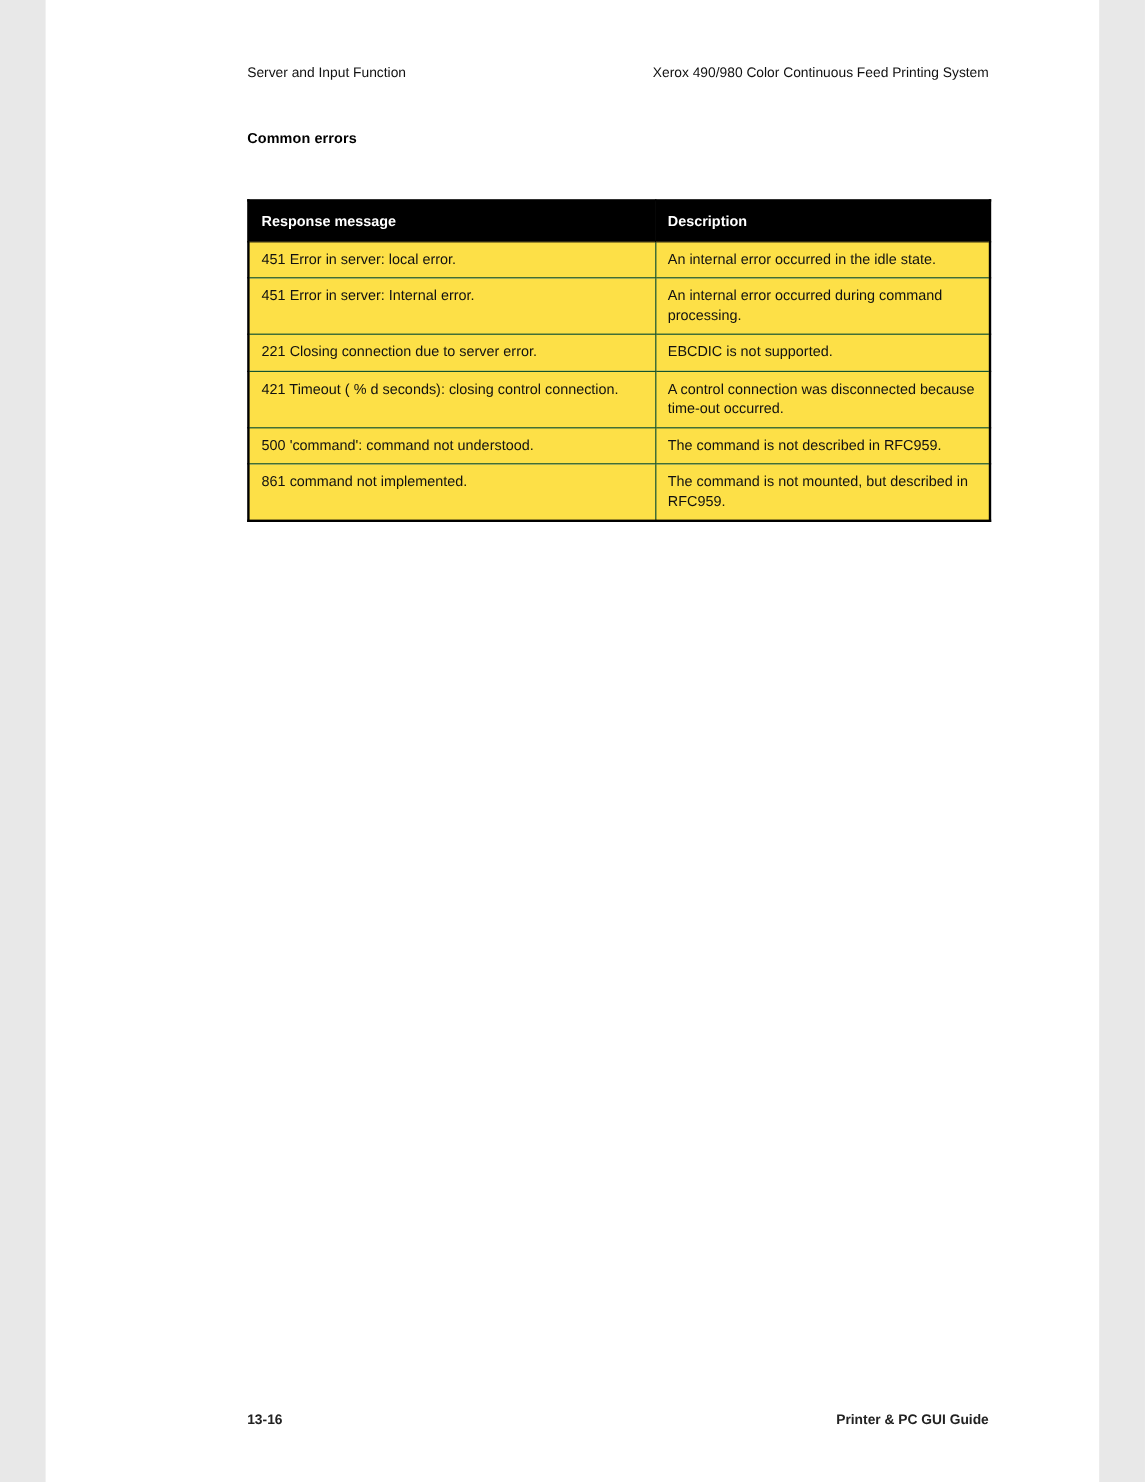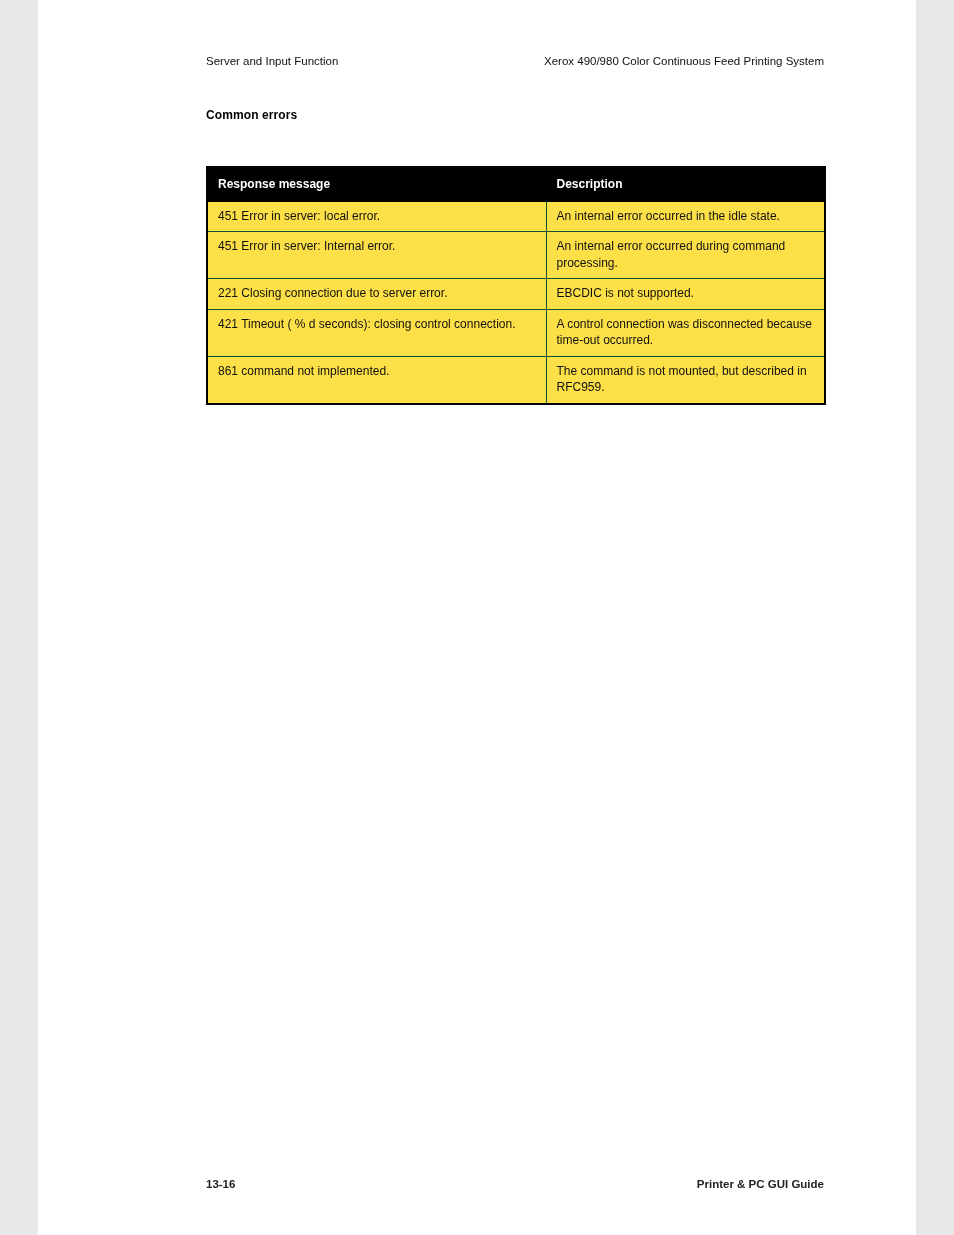--- a/index.html
+++ b/index.html
@@ -113,20 +113,24 @@
         </tr>
         <tr>
           <td>221 Closing connection due to server error.</td>
           <td>EBCDIC is not supported.</td>
         </tr>
         <tr>
           <td>421 Timeout ( % d seconds): closing control connection.</td>
           <td>A control connection was disconnected because time-out occurred.</td>
         </tr>
         <tr>
+          <td>500 'command': command not understood.</td>
+          <td>The command is not described in RFC959.</td>
+        </tr>
+        <tr>
           <td>861 command not implemented.</td>
           <td>The command is not mounted, but described in RFC959.</td>
         </tr>
       </tbody>
   </table>
 
   <div class="running-footer">
     <span>13-16</span>
     <span>Printer &amp; PC GUI Guide</span>
   </div>

